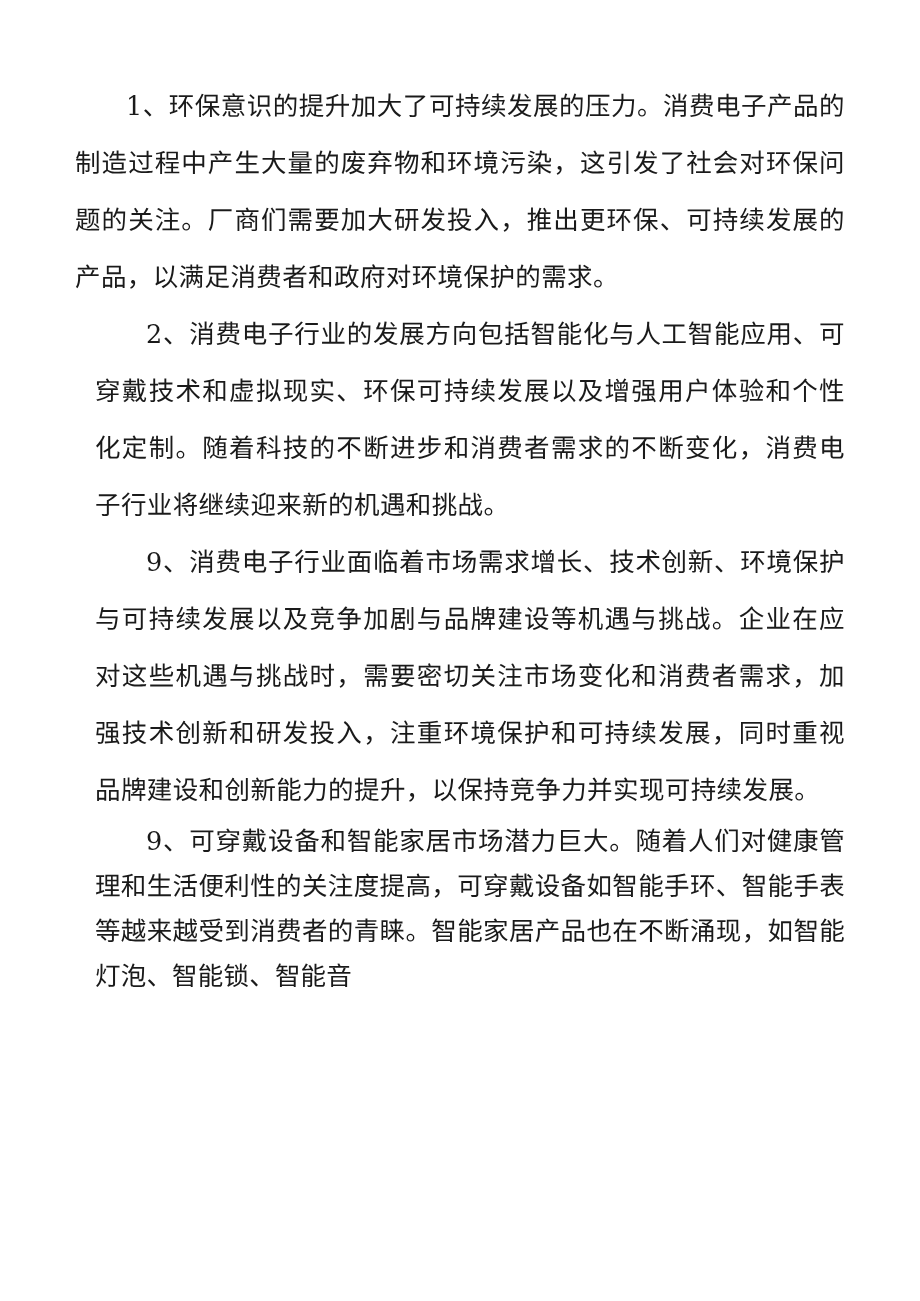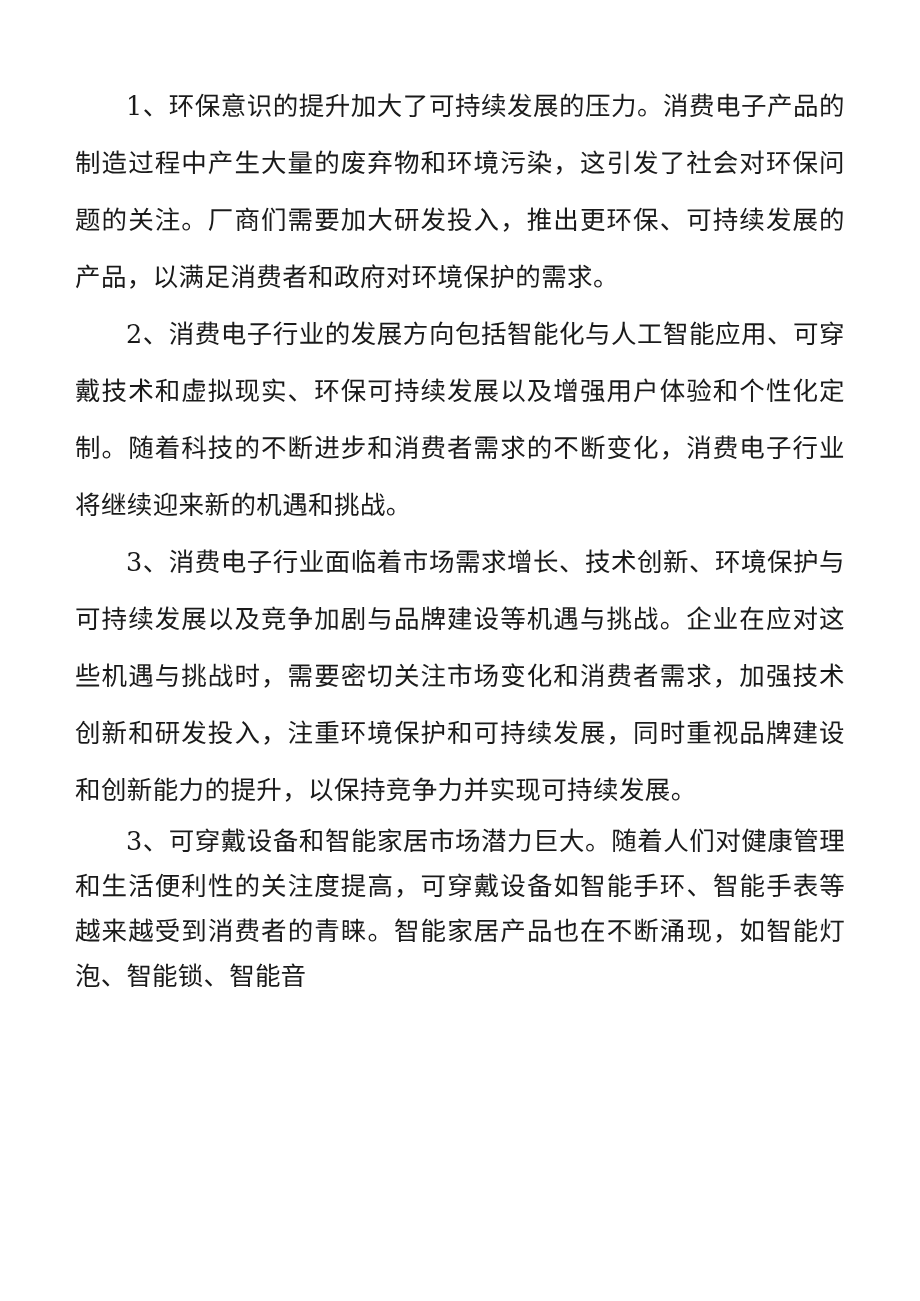--- a/index.html
+++ b/index.html
@@ -47,35 +47,36 @@
   }
 
   
   .para--tight {
     line-height: 45px;
     letter-spacing: 0.2px;
   }
 
   .para + .para {
     margin-top: 0;
+    margin-left: 20px;
   }
 
   .para--tight {
     margin-top: 12px;
   }
 </style>
 </head>
 <body>
 
 <div class="page">
   <div class="page-body">
 
     <p class="para">1、环保意识的提升加大了可持续发展的压力。消费电子产品的制造过程中产生大量的废弃物和环境污染，这引发了社会对环保问题的关注。厂商们需要加大研发投入，推出更环保、可持续发展的产品，以满足消费者和政府对环境保护的需求。</p>
 
     <p class="para">2、消费电子行业的发展方向包括智能化与人工智能应用、可穿戴技术和虚拟现实、环保可持续发展以及增强用户体验和个性化定制。随着科技的不断进步和消费者需求的不断变化，消费电子行业将继续迎来新的机遇和挑战。</p>
 
-    <p class="para">3、消费电子行业面临着市场需求增长、技术创新、环境保护与可持续发展以及竞争加剧与品牌建设等机遇与挑战。企业在应对这些机遇与挑战时，需要密切关注市场变化和消费者需求，加强技术创新和研发投入，注重环境保护和可持续发展，同时重视品牌建设和创新能力的提升，以保持竞争力并实现可持续发展。</p>
+    <p class="para">9、消费电子行业面临着市场需求增长、技术创新、环境保护与可持续发展以及竞争加剧与品牌建设等机遇与挑战。企业在应对这些机遇与挑战时，需要密切关注市场变化和消费者需求，加强技术创新和研发投入，注重环境保护和可持续发展，同时重视品牌建设和创新能力的提升，以保持竞争力并实现可持续发展。</p>
 
 
-    <p class="para para--tight">3、可穿戴设备和智能家居市场潜力巨大。随着人们对健康管理和生活便利性的关注度提高，可穿戴设备如智能手环、智能手表等越来越受到消费者的青睐。智能家居产品也在不断涌现，如智能灯泡、智能锁、智能音</p>
+    <p class="para para--tight">9、可穿戴设备和智能家居市场潜力巨大。随着人们对健康管理和生活便利性的关注度提高，可穿戴设备如智能手环、智能手表等越来越受到消费者的青睐。智能家居产品也在不断涌现，如智能灯泡、智能锁、智能音</p>
 
   </div>
 </div>
 
 </body></html>

